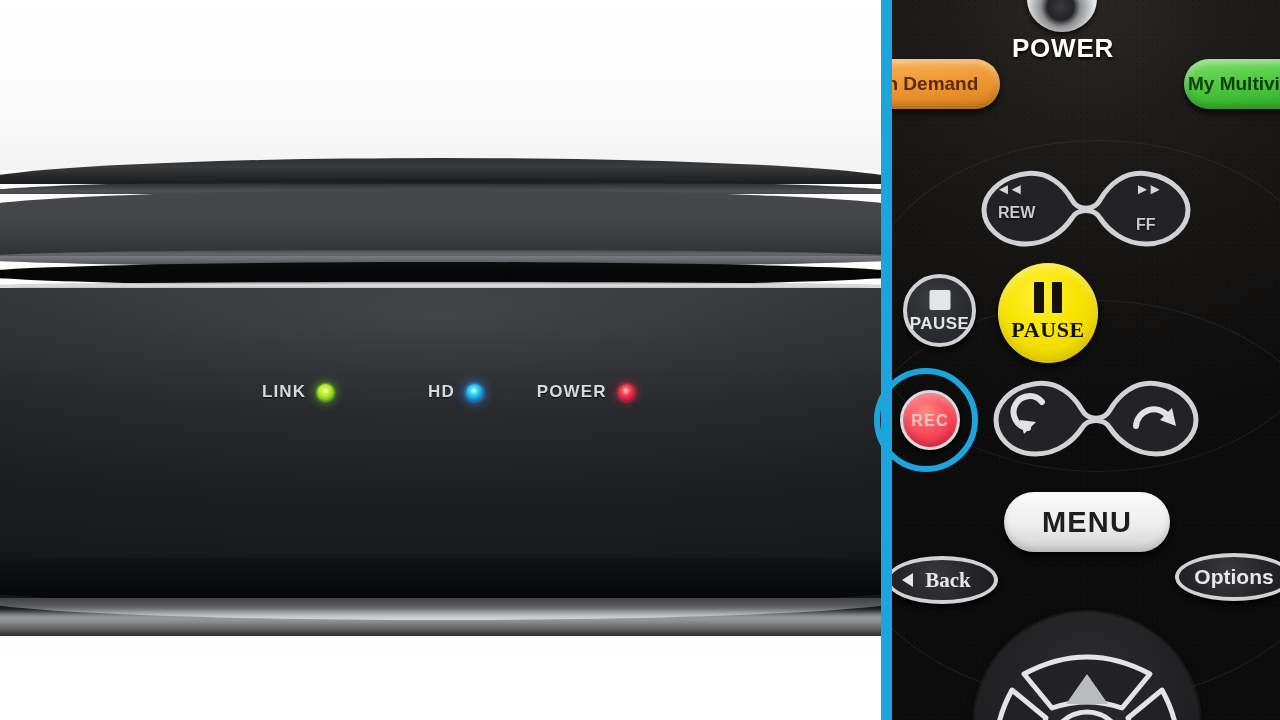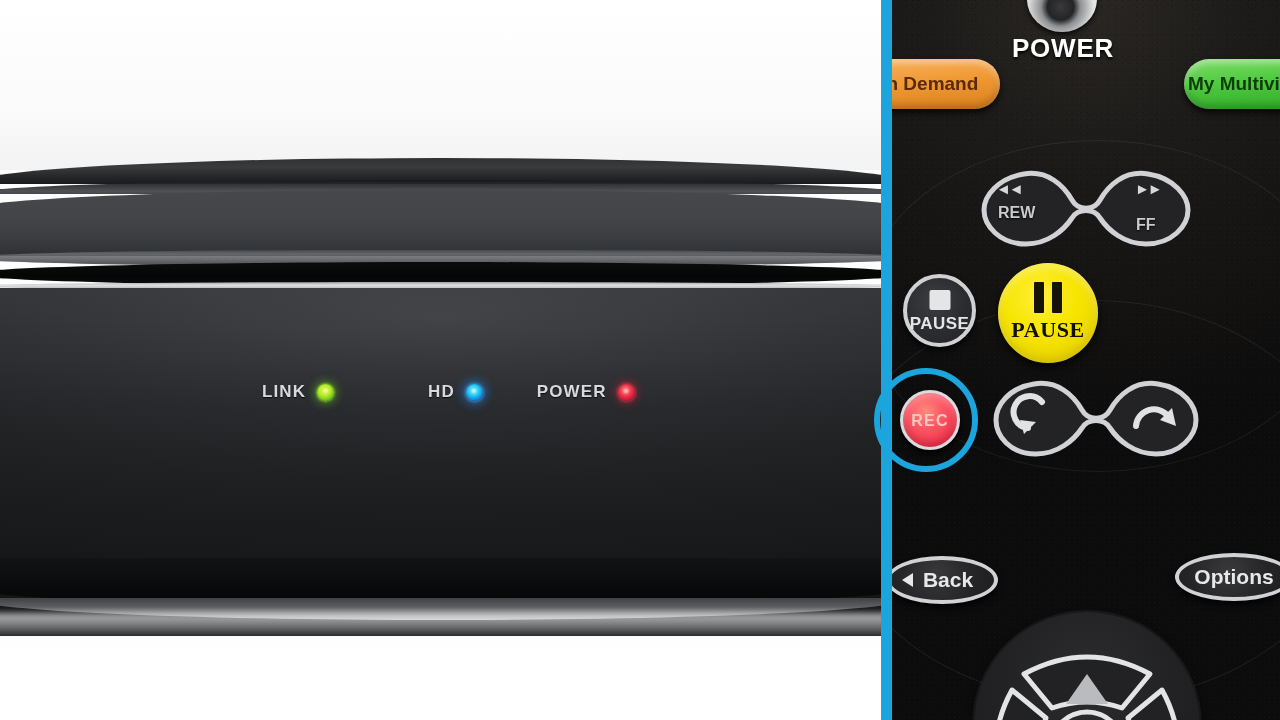--- a/index.html
+++ b/index.html
@@ -310,21 +310,21 @@
 
   
   .oval-btn {
     height: 48px; border-radius: 50% / 50%;
     background: radial-gradient(circle at 45% 35%, #39393b 0%, #262628 55%, #1d1d1f 100%);
     border: 4px solid #d0d2d5;
     box-shadow: 0 4px 6px rgba(0,0,0,.8);
   }
   .oval-btn .btn-text { top: 50%; transform: translateY(-50%); color: #e6e8ea; font-size: 21px; }
   #back-btn { left: -6px; top: 556px; width: 112px; }
-  #back-btn .btn-text { left: 12px; }
+  #back-btn .btn-text { left: 12px; font-family: Liberation Serif, serif; }
   #back-arrow {
     position: absolute; left: 12px; top: 50%; transform: translateY(-50%);
     width: 0; height: 0;
     border-top: 7px solid transparent; border-bottom: 7px solid transparent;
     border-right: 11px solid #e6e8ea;
   }
   #options-btn { left: 283px; top: 553px; width: 118px; }
 
   
   #dpad {
@@ -434,20 +434,23 @@
           <path d="M52,24 A16,16 0 1 0 38,50"></path>
         </g>
         <polygon points="34,56 46,44 30,42" fill="#e0e2e4"></polygon>
         <g fill="none" stroke="#e0e2e4" stroke-width="6" stroke-linecap="round">
           <path d="M146,48 A18,18 0 0 1 178,38"></path>
         </g>
         <polygon points="182,30 186,48 170,42" fill="#e0e2e4"></polygon>
       </svg>
     </div>
 
+    <div class="btn" id="menu-btn">
+      <span class="btn-text">MENU</span>
+    </div>
 
     <div class="btn oval-btn" id="back-btn">
       <span id="back-arrow"></span>
       <span class="btn-text">Back</span>
     </div>
 
     <div class="btn oval-btn" id="options-btn">
       <span class="btn-text">Options</span>
     </div>
 

